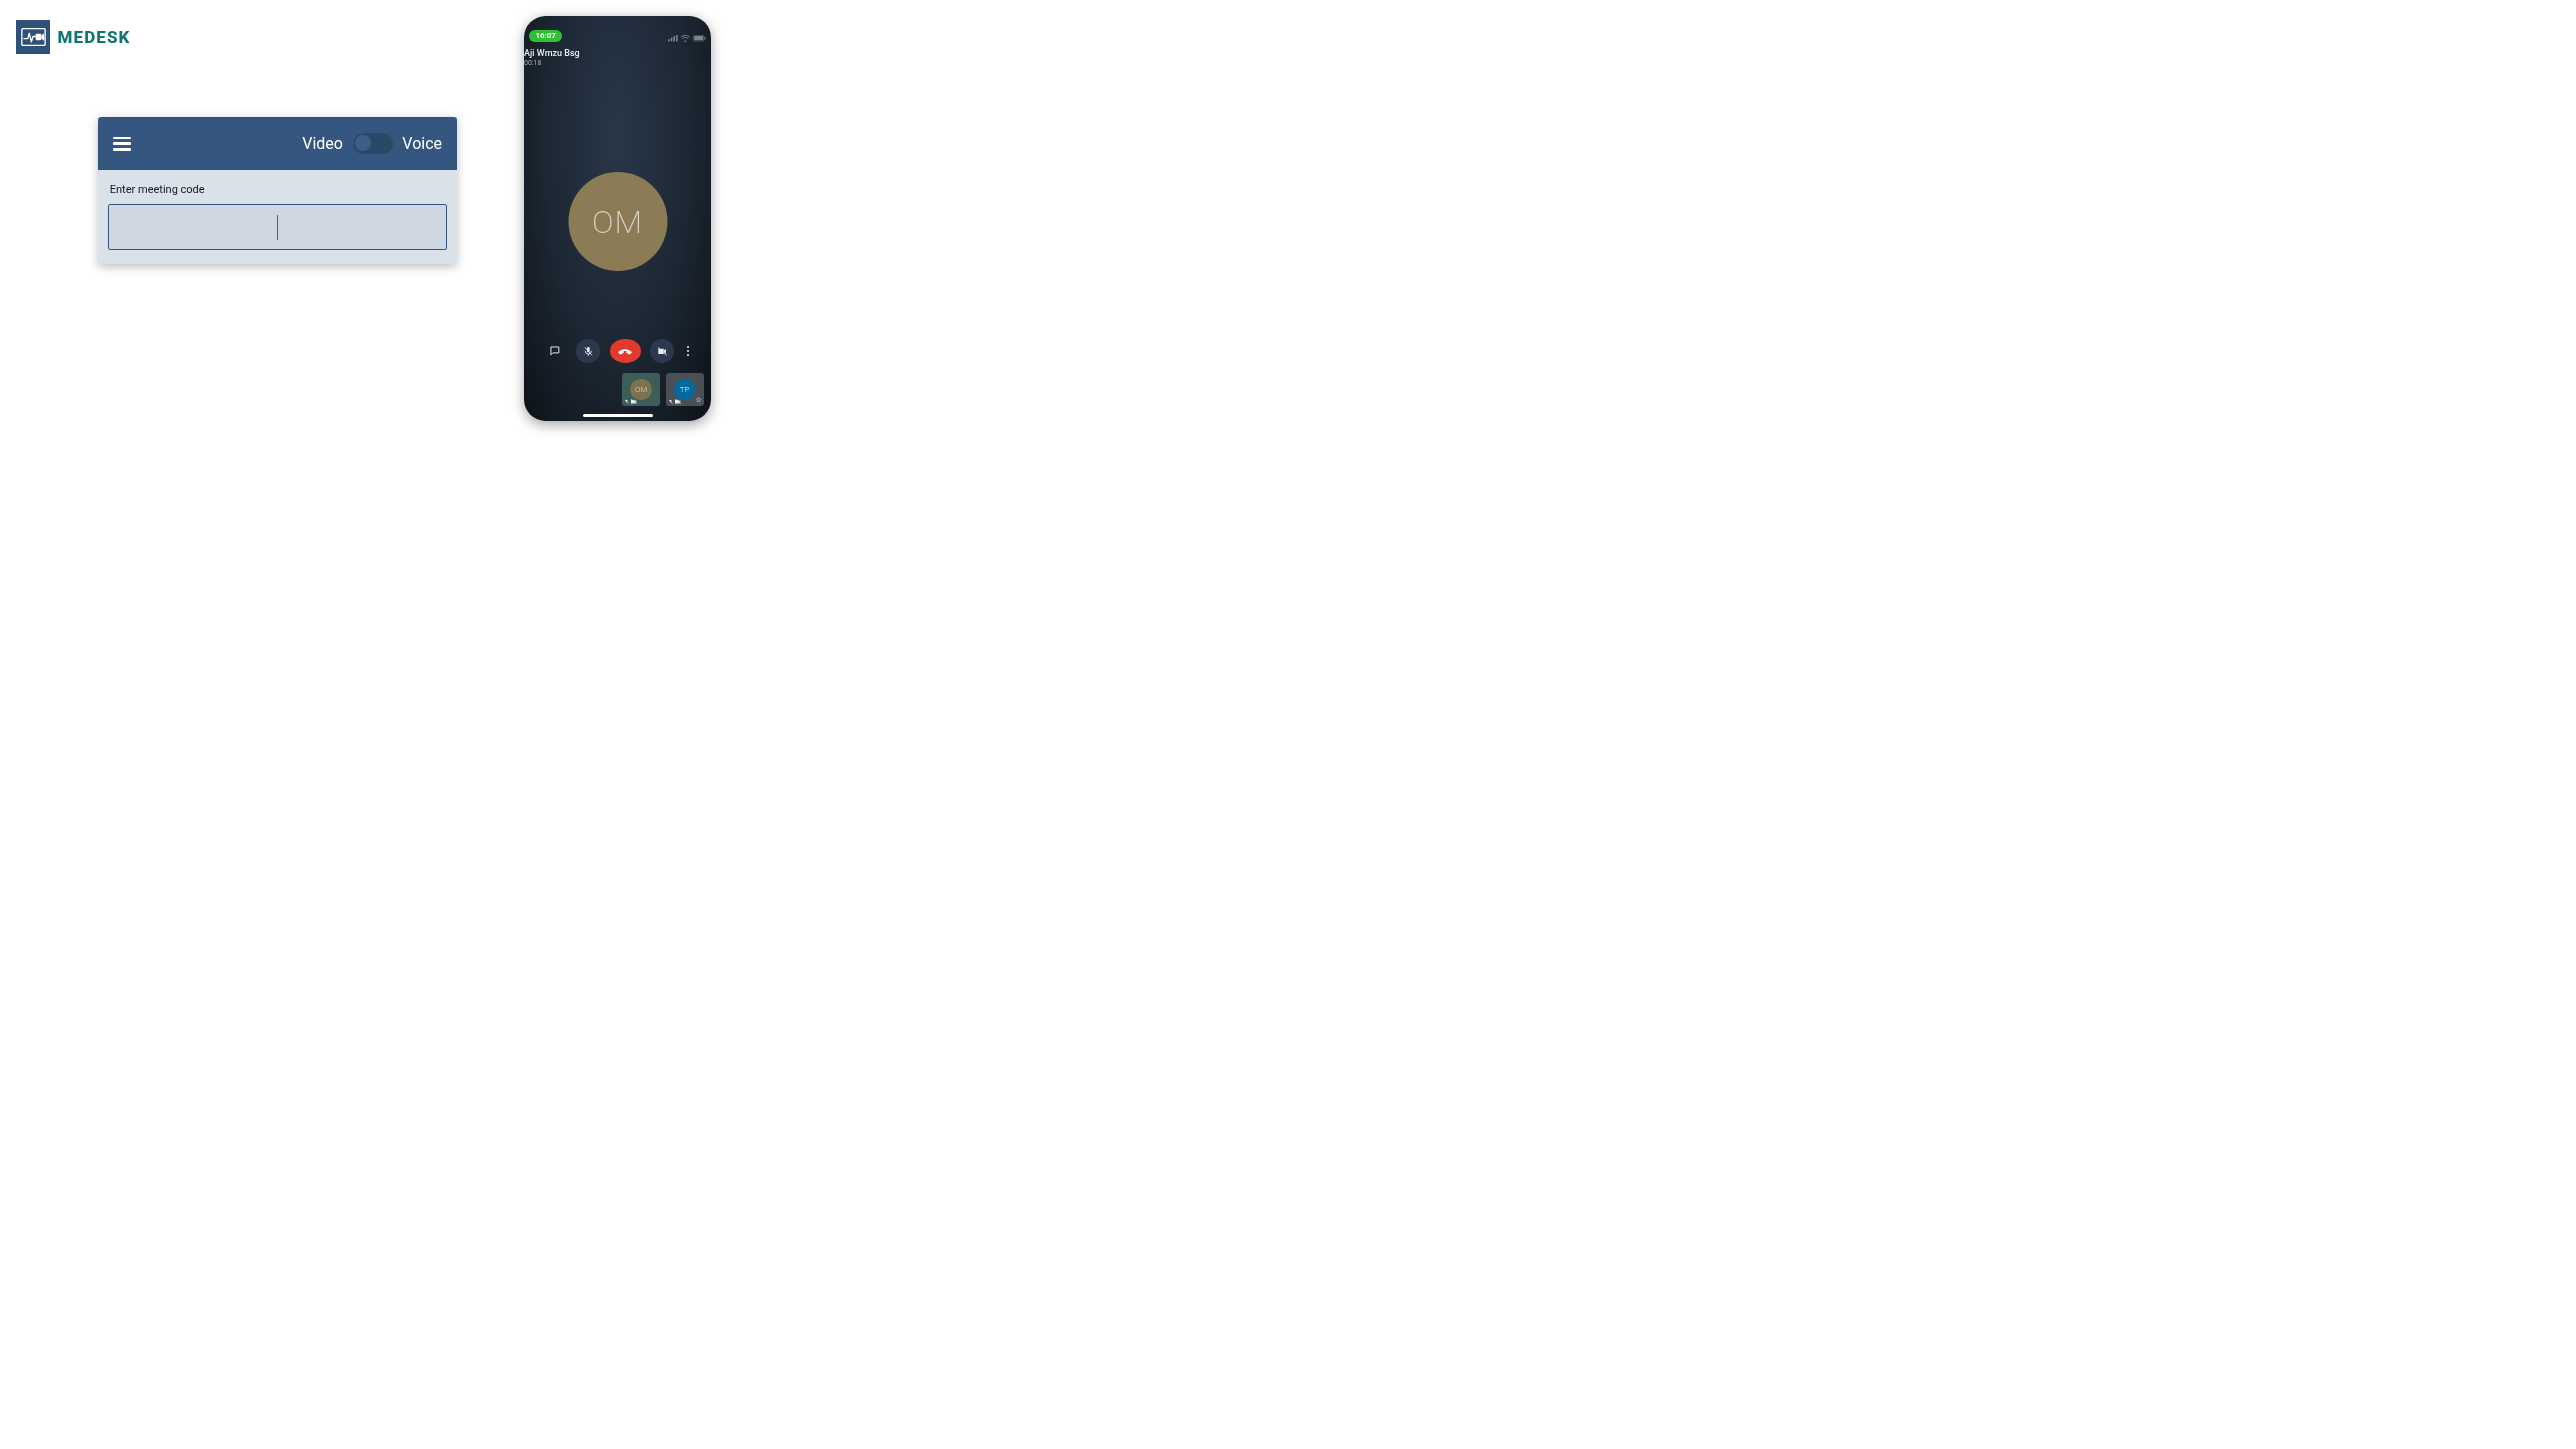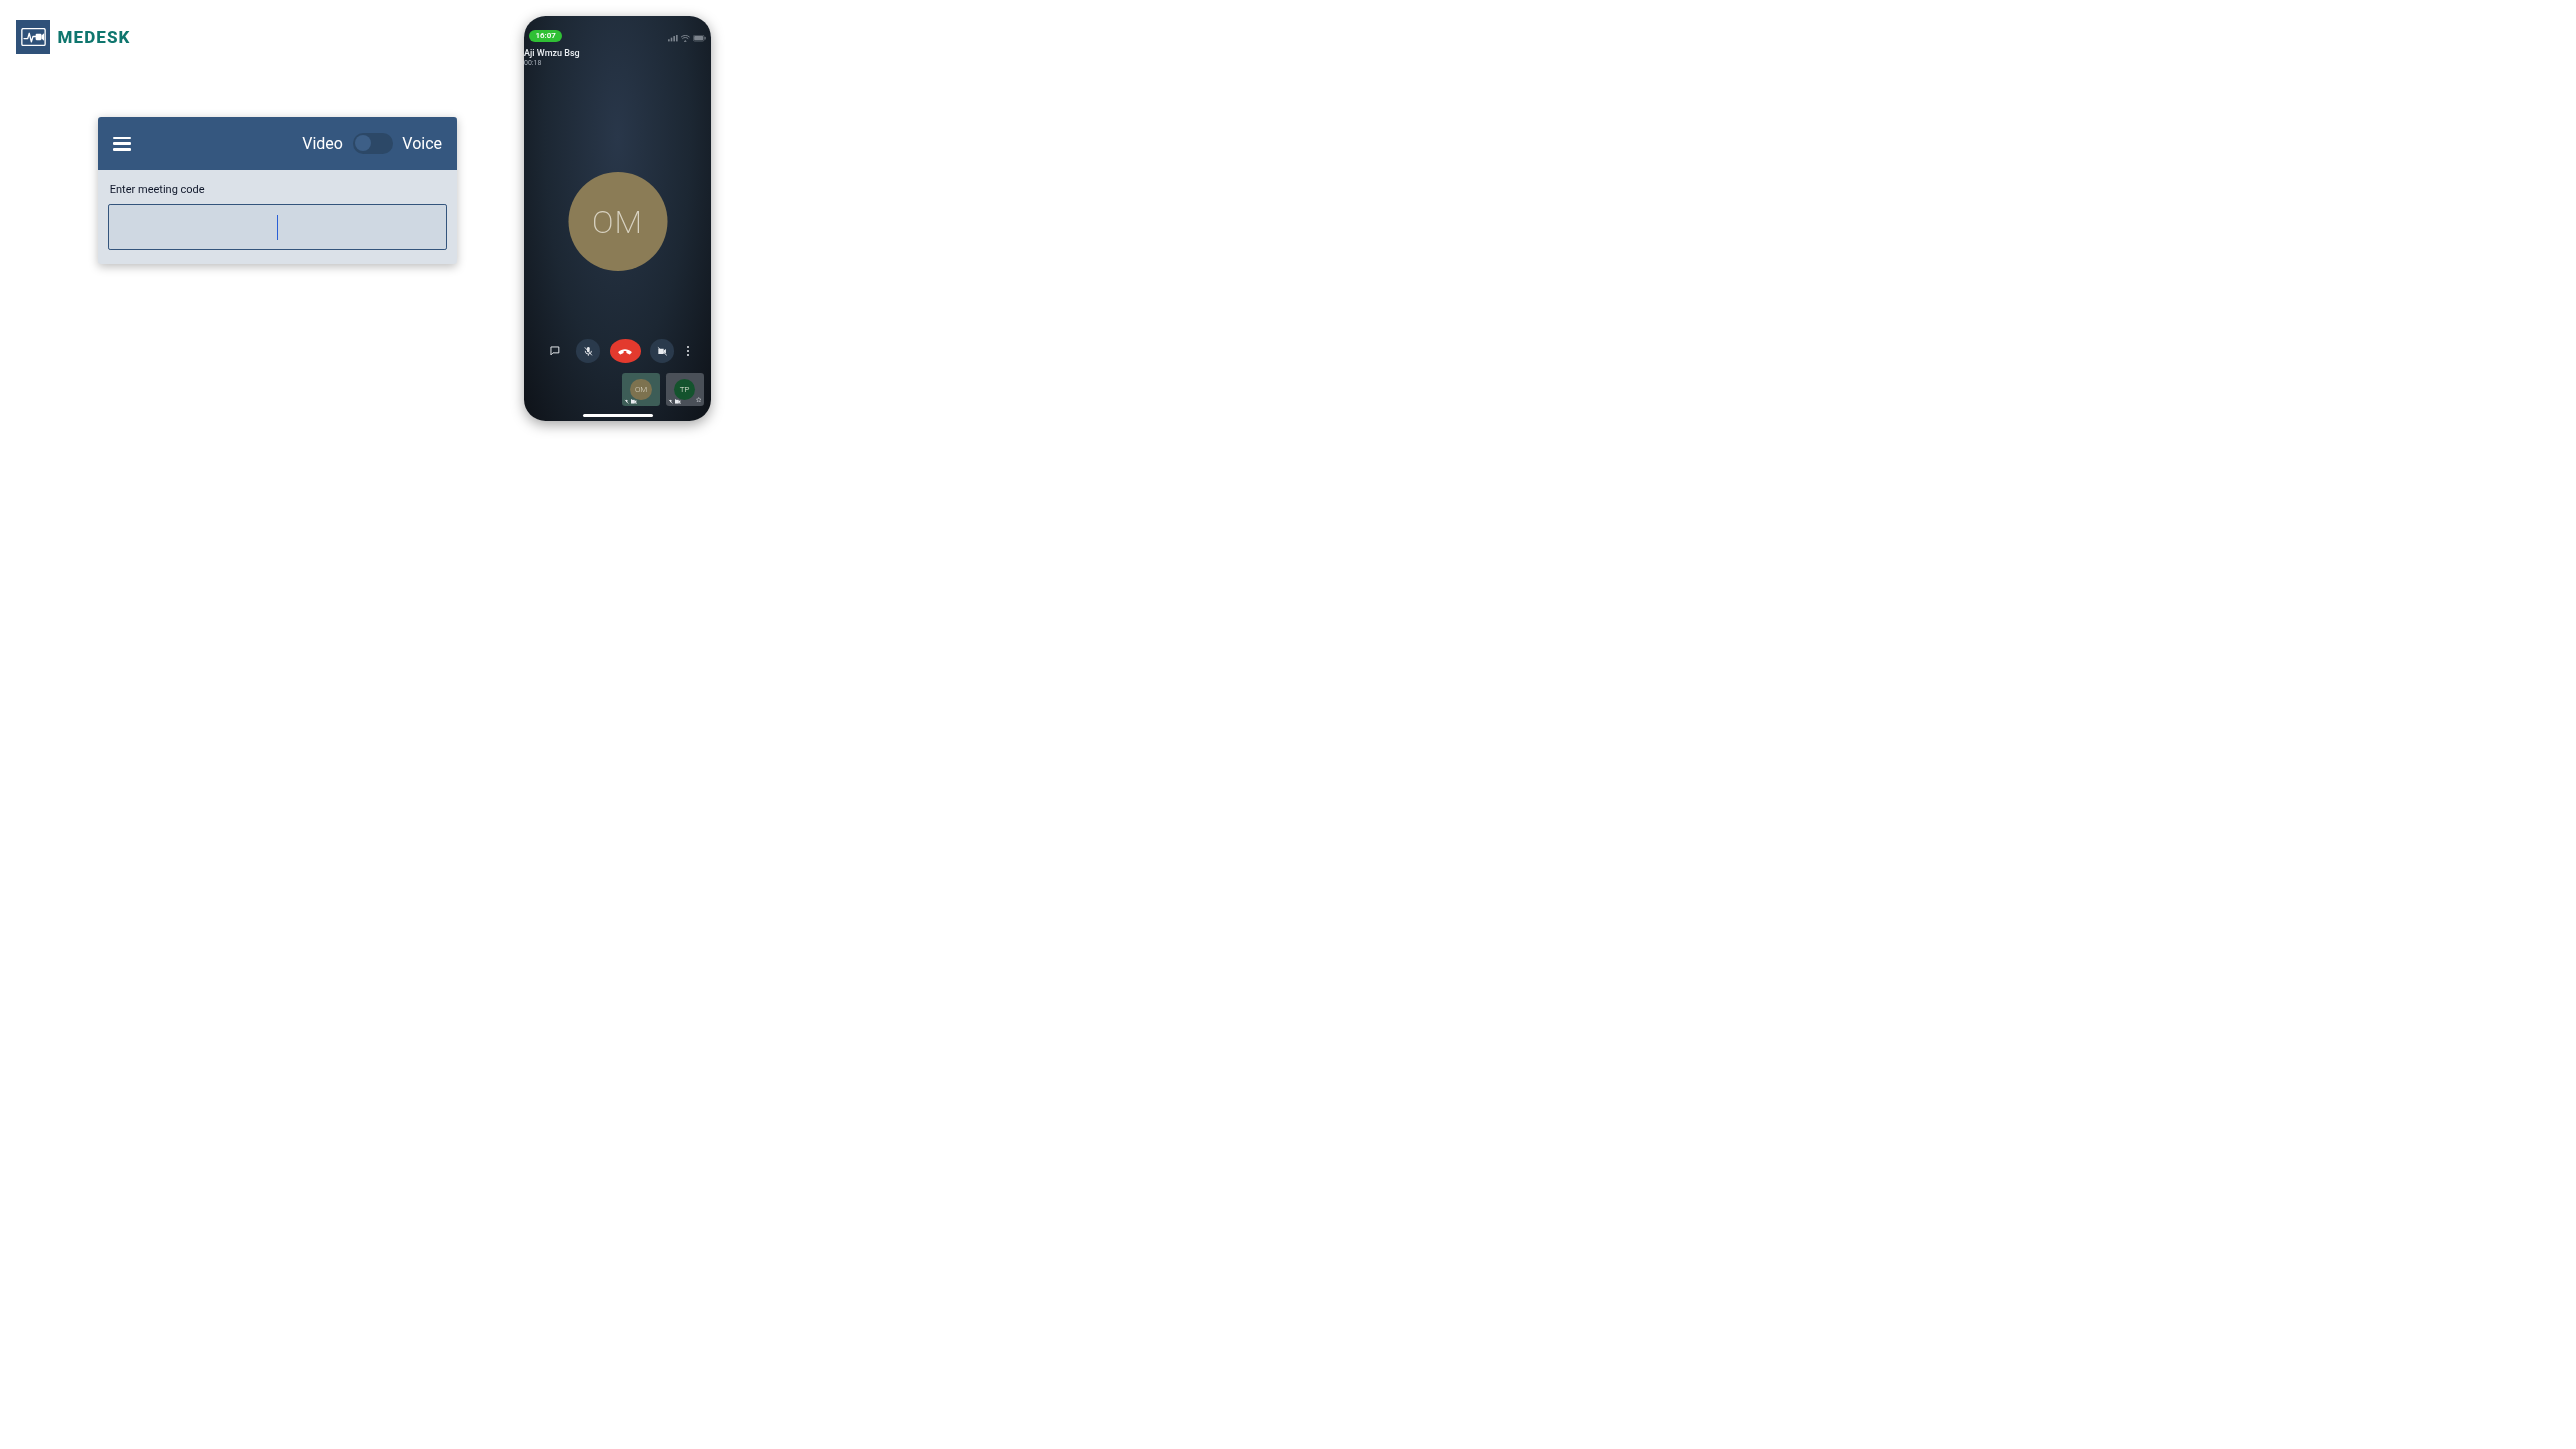--- a/index.html
+++ b/index.html
@@ -251,21 +251,21 @@
     cursor: pointer;
   }
   .tile.om { background:#3d5d57; }
   .tile.tp { background:#4a5058; }
   .tile .chip {
     width: 21.5px; height:21.5px; border-radius:50%;
     display:flex;align-items:center;justify-content:center;
     font-size:8px; font-weight:300;
   }
   .tile.om .chip{ background:#7d724f; color:#d8d2c1;}
-  .tile.tp .chip{ background:#14532d; color:#eef0e0;}
+  .tile.tp .chip{ background:#0369a1; color:#eef0e0;}
   .tile-icons{
     position:absolute; left:2.1px; bottom:1.6px;
     display:flex; gap:1.6px;
   }
   .tile-icons svg{display:block;}
   .tile-star{ position:absolute; right:2.1px; bottom:1.6px;}
 
   .home-indicator{
     position:absolute;
     bottom:4.3px; left:50%;

